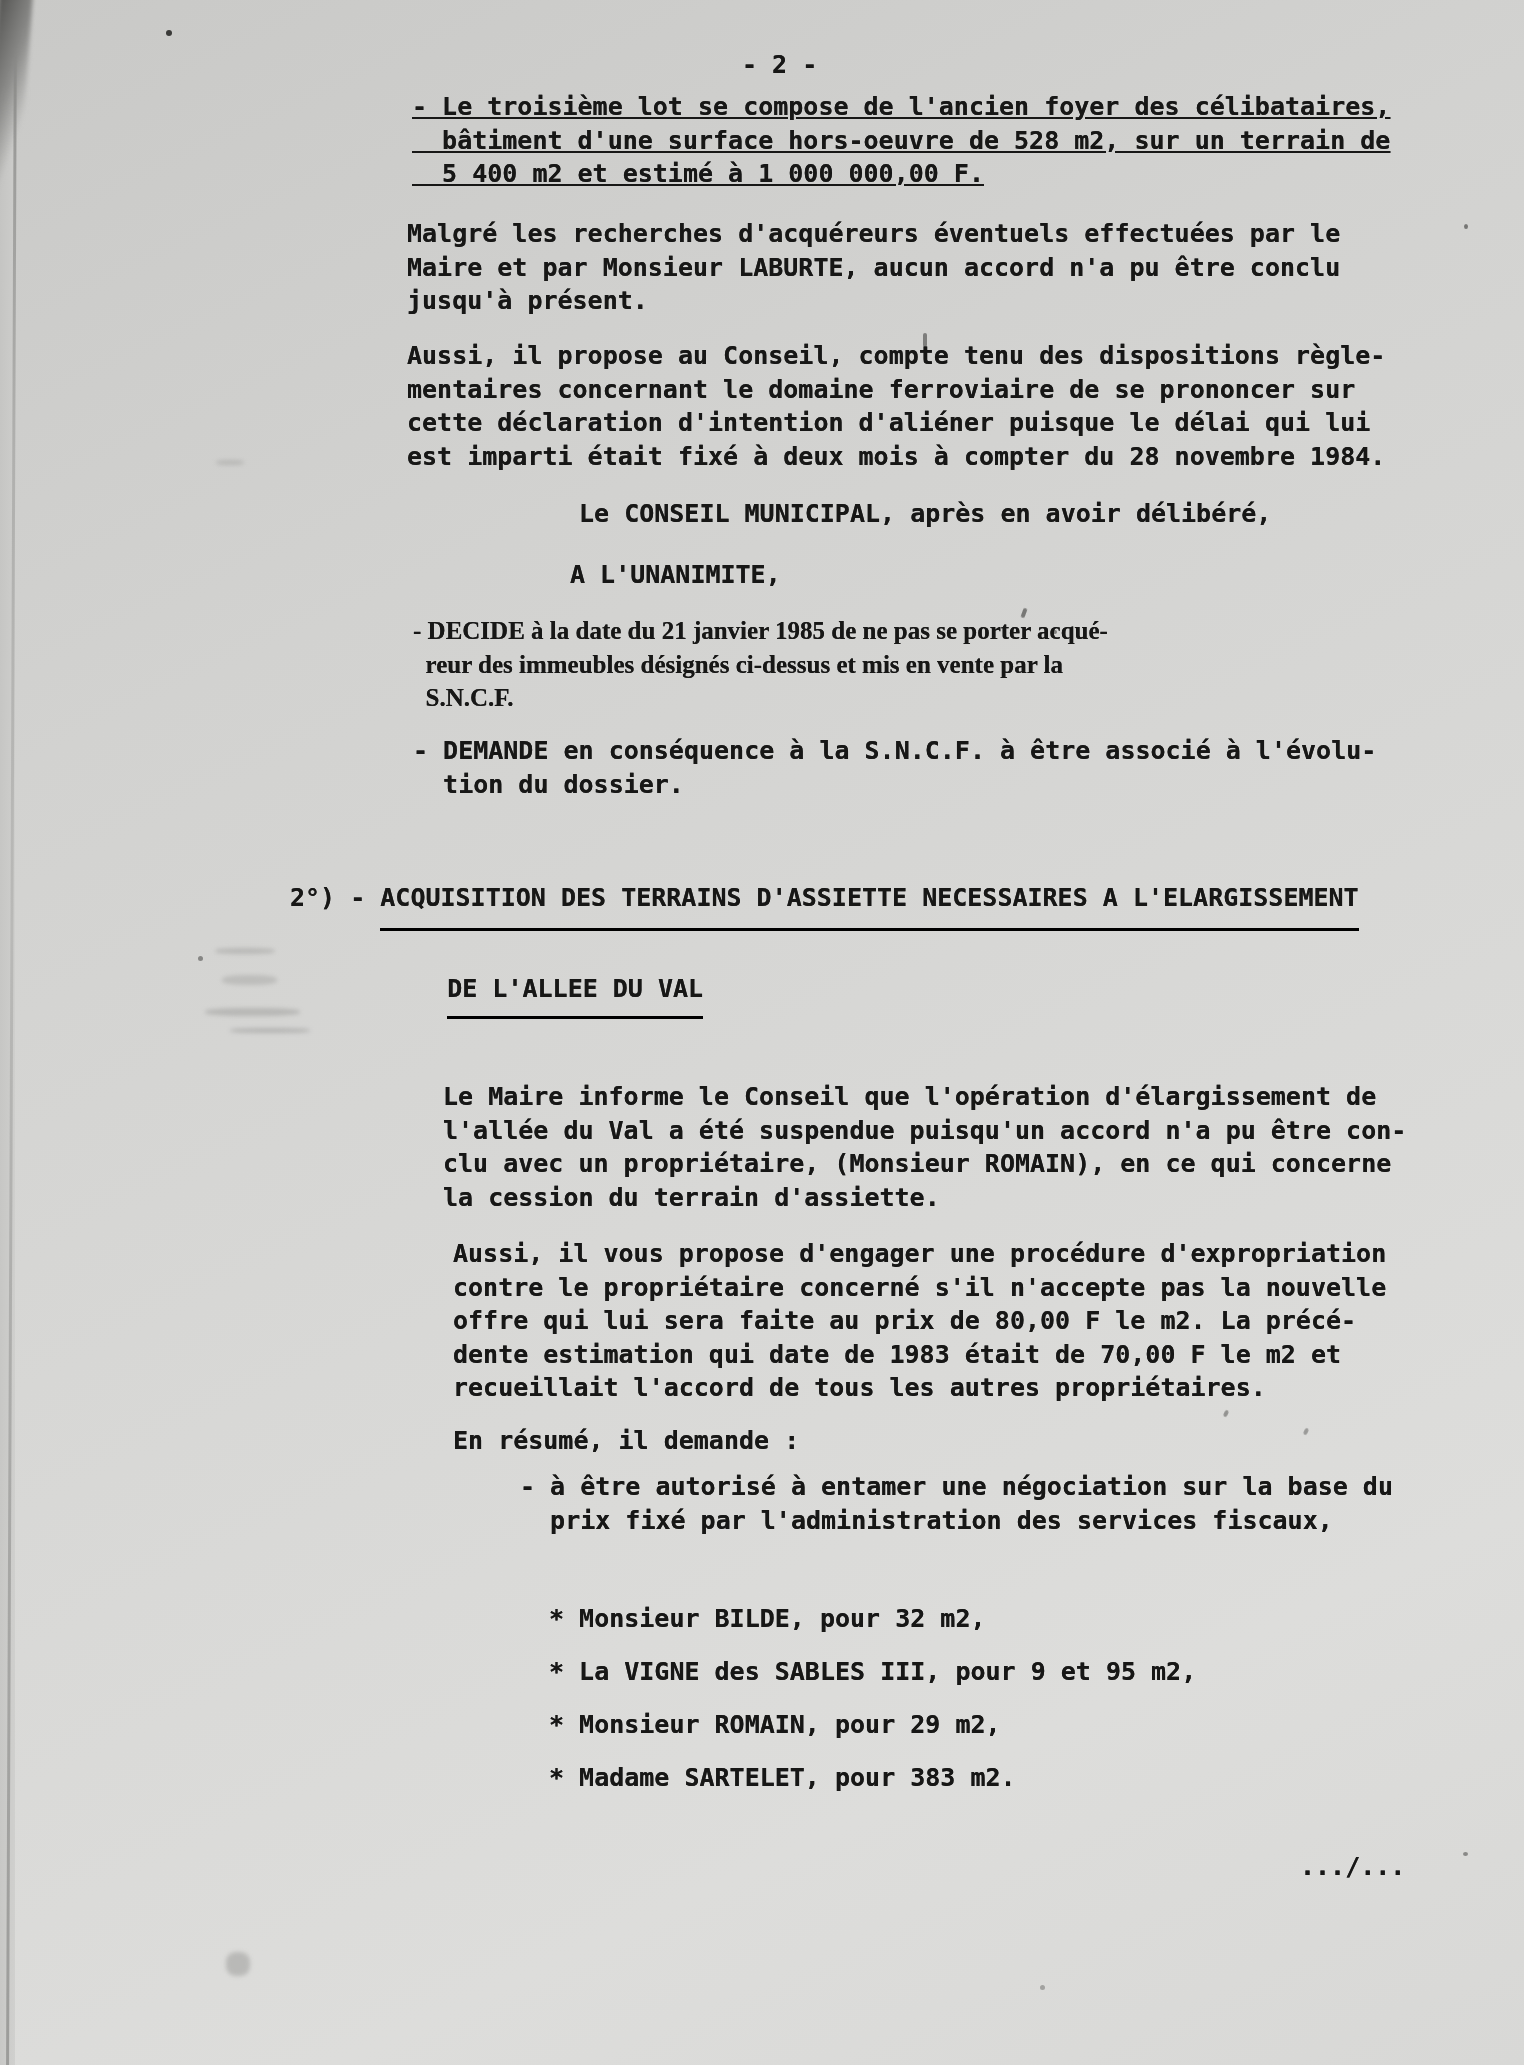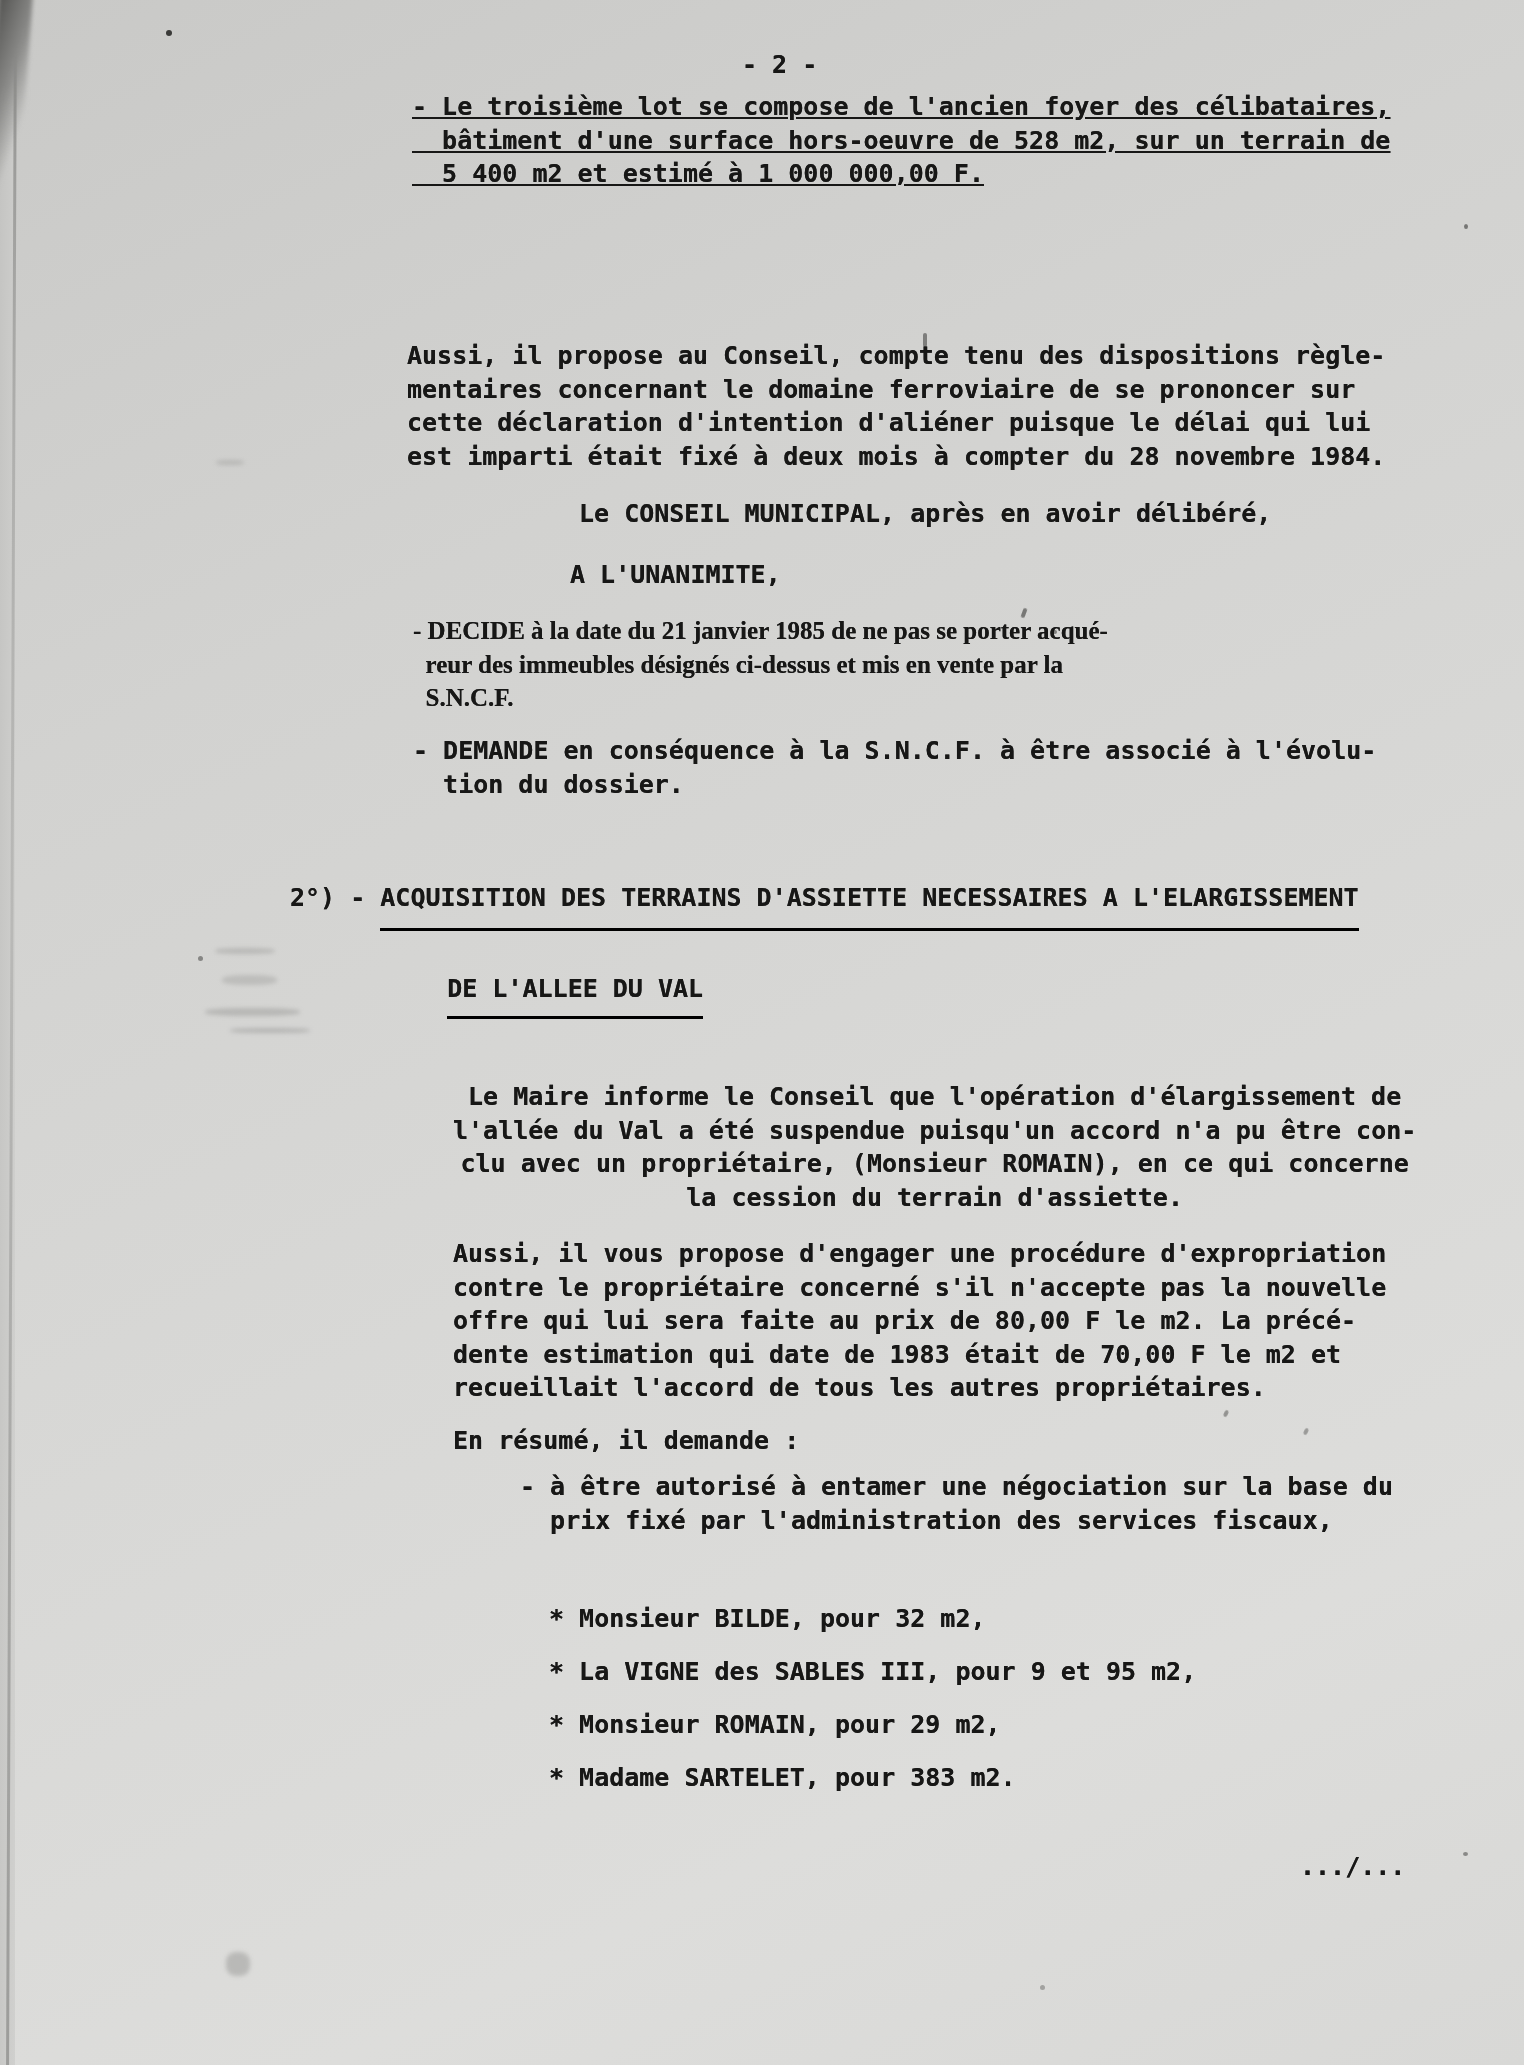--- a/index.html
+++ b/index.html
@@ -75,40 +75,43 @@
   <div class="artifact speck" style="left:1304px;top:1428px;width:4px;height:7px;opacity:.4;transform:rotate(25deg);"></div>
   <div class="artifact speck" style="left:1463px;top:1852px;width:5px;height:4px;opacity:.5;"></div>
   <div class="artifact speck" style="left:1040px;top:1985px;width:5px;height:5px;opacity:.35;"></div>
   <div class="artifact smudge" style="left:226px;top:1952px;width:24px;height:24px;opacity:.75;"></div>
 
   <div class="txt" style="left:742px;top:48px;">- 2 -</div>
 
   <div class="txt" style="left:412px;top:90px;text-decoration:underline;">- Le troisième lot se compose de l'ancien foyer des célibataires,
   bâtiment d'une surface hors-oeuvre de 528 m2, sur un terrain de
   5 400 m2 et estimé à 1 000 000,00 F.</div>
+  <div class="txt" style="left:407px;top:217px;">Malgré les recherches d'acquéreurs éventuels effectuées par le
+Maire et par Monsieur LABURTE, aucun accord n'a pu être conclu
+jusqu'à présent.</div>
   <div class="txt" style="left:407px;top:339px;">Aussi, il propose au Conseil, compte tenu des dispositions règle-
 mentaires concernant le domaine ferroviaire de se prononcer sur
 cette déclaration d'intention d'aliéner puisque le délai qui lui
 est imparti était fixé à deux mois à compter du 28 novembre 1984.</div>
   <div class="txt" style="left:579px;top:497px;">Le CONSEIL MUNICIPAL, après en avoir délibéré,</div>
   <div class="txt" style="left:570px;top:558px;">A L'UNANIMITE,</div>
   <div class="txt" style="left:413px;top:614px;font-family:Liberation Serif, serif;">- DECIDE à la date du 21 janvier 1985 de ne pas se porter acqué-
   reur des immeubles désignés ci-dessus et mis en vente par la
   S.N.C.F.</div>
   <div class="txt" style="left:413px;top:734px;">- DEMANDE en conséquence à la S.N.C.F. à être associé à l'évolu-
   tion du dossier.</div>
 
   <div class="txt heading-row" style="left:290px;top:881px;">
     <span>2°) - </span><span class="underlined">ACQUISITION DES TERRAINS D'ASSIETTE NECESSAIRES A L'ELARGISSEMENT</span>
   </div>
   <div class="txt" style="left:387px;top:938px;">
     <span class="underlined">DE L'ALLEE DU VAL</span>
   </div>
 
-  <div class="txt" style="left:453px;top:1080px;text-align:center;">Le Maire informe le Conseil que l'opération d'élargissement de
+  <div class="txt" style="left:443px;top:1080px;">Le Maire informe le Conseil que l'opération d'élargissement de
 l'allée du Val a été suspendue puisqu'un accord n'a pu être con-
 clu avec un propriétaire, (Monsieur ROMAIN), en ce qui concerne
 la cession du terrain d'assiette.</div>
   <div class="txt" style="left:453px;top:1237px;">Aussi, il vous propose d'engager une procédure d'expropriation
 contre le propriétaire concerné s'il n'accepte pas la nouvelle
 offre qui lui sera faite au prix de 80,00 F le m2. La précé-
 dente estimation qui date de 1983 était de 70,00 F le m2 et
 recueillait l'accord de tous les autres propriétaires.</div>
   <div class="txt" style="left:453px;top:1424px;">En résumé, il demande :</div>
   <div class="txt" style="left:520px;top:1470px;">- à être autorisé à entamer une négociation sur la base du

